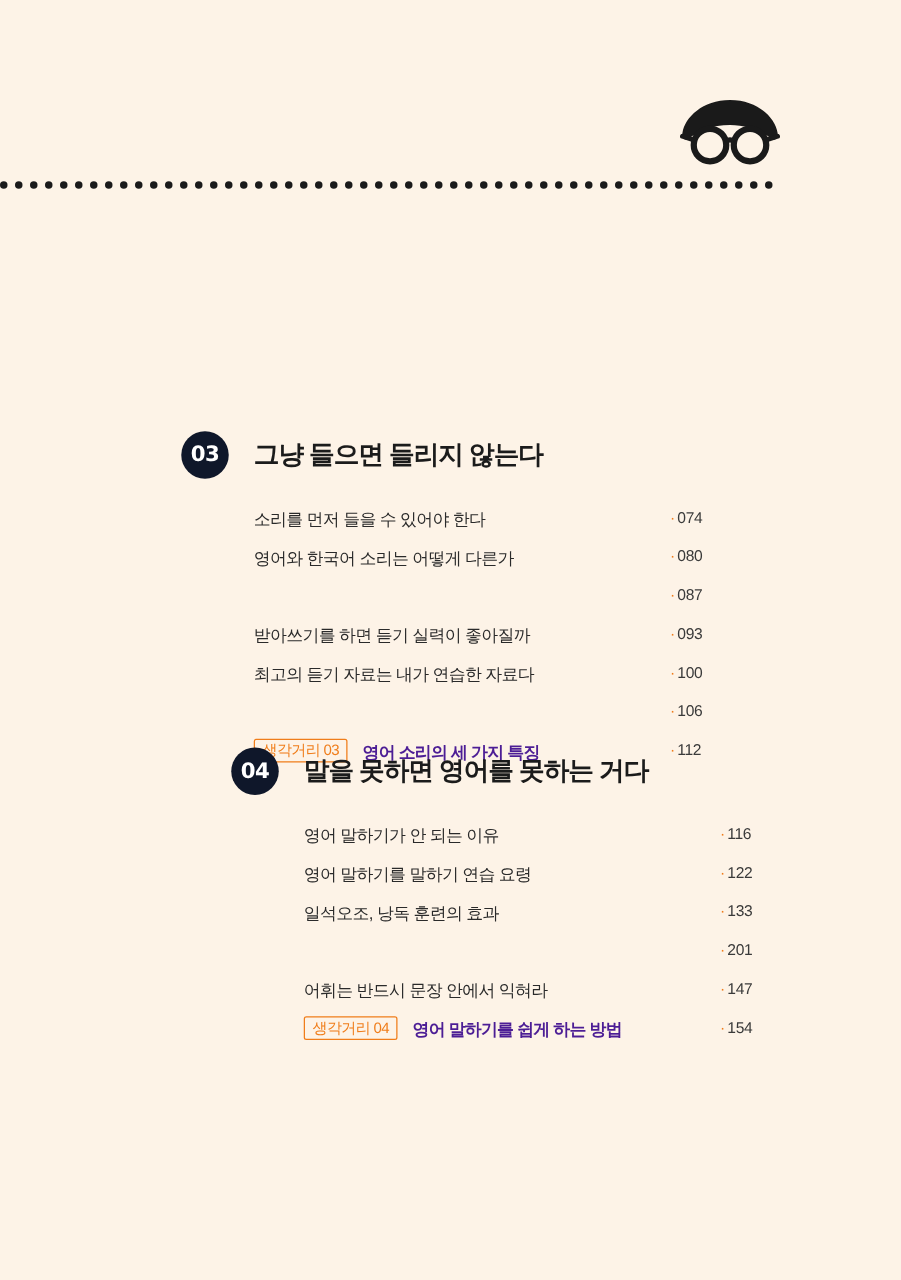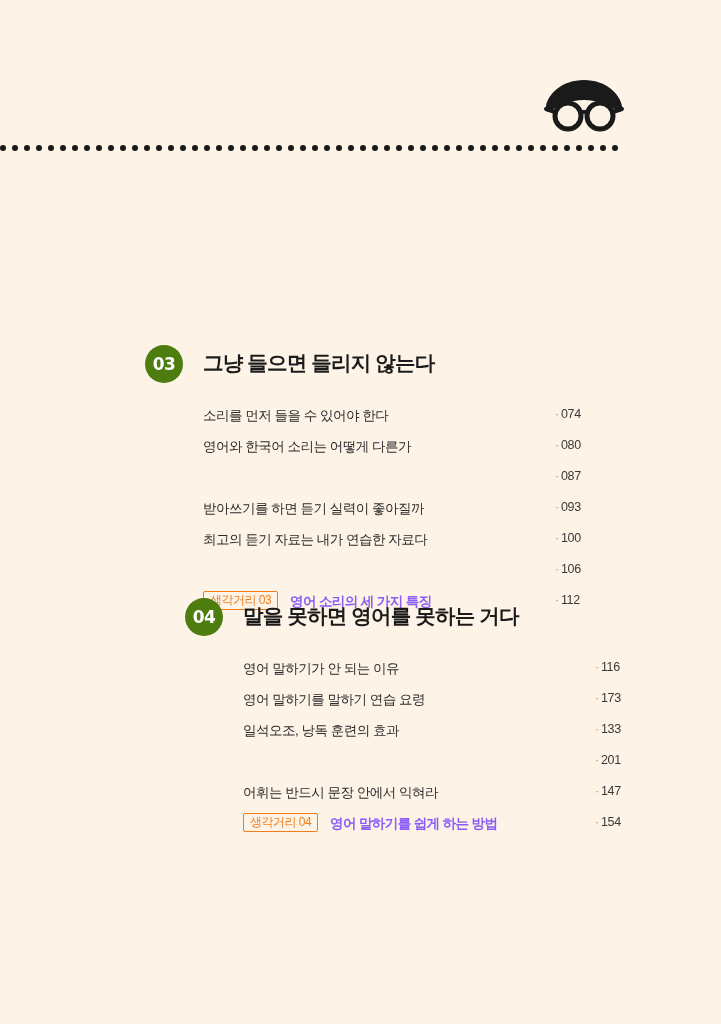--- a/index.html
+++ b/index.html
@@ -58,21 +58,21 @@
     position: relative;
     height: 44px;
   }
   .chapter-num {
     position: absolute;
     left: 145px;
     top: 0px;
     width: 38px;
     height: 38px;
     border-radius: 50%;
-    background: #4d7c0f;
+    background: #0f172a;
     color: #ffffff;
     font-size: 17px;
     font-weight: bold;
     letter-spacing: -0.5px;
     display: flex;
     align-items: center;
     justify-content: center;
     font-family: "DejaVu Sans", sans-serif;
   }
   .chapter-title {
@@ -105,21 +105,20 @@
     white-space: nowrap;
   }
   .toc-page {
     position: absolute;
     left: 536px;
     top: 0;
     font-size: 12.5px;
     color: #3a3a3a;
     letter-spacing: -0.3px;
     white-space: nowrap;
-    margin-left: 19px;
   }
   .toc-page .leader-dot {
     color: #f07d1a;
     margin-right: 2px;
   }
 
   
   .toc-row.special { height: 31px; }
   .tag {
     position: absolute;
@@ -133,21 +132,21 @@
     border-radius: 2px;
     background: transparent;
     white-space: nowrap;
     line-height: 1;
   }
   .special-label {
     position: absolute;
     left: 290px;
     top: 0px;
     font-size: 13.5px;
-    color: #8b5cf6;
+    color: #4c1d95;
     font-weight: bold;
     letter-spacing: -0.6px;
     white-space: nowrap;
   }
   .special-page {
     color: #3a3a3a;
   }
 </style>
 </head>
 <body>
@@ -261,21 +260,21 @@
       <div class="chapter-num">04</div>
       <div class="chapter-title">말을 못하면 영어를 못하는 거다</div>
     </div>
     <div class="toc-list">
       <div class="toc-row">
         <span class="toc-label">영어 말하기가 안 되는 이유</span>
         <span class="toc-page"><span class="leader-dot">·</span><span>116</span></span>
       </div>
       <div class="toc-row">
         <span class="toc-label">영어 말하기를 말하기 연습 요령</span>
-        <span class="toc-page"><span class="leader-dot">·</span><span>173</span></span>
+        <span class="toc-page"><span class="leader-dot">·</span><span>122</span></span>
       </div>
       <div class="toc-row">
         <span class="toc-label">일석오조, 낭독 훈련의 효과</span>
         <span class="toc-page"><span class="leader-dot">·</span><span>133</span></span>
       </div>
       <div class="toc-row">
         <span class="toc-page"><span class="leader-dot">·</span><span>201</span></span>
       </div>
       <div class="toc-row">
         <span class="toc-label">어휘는 반드시 문장 안에서 익혀라</span>

